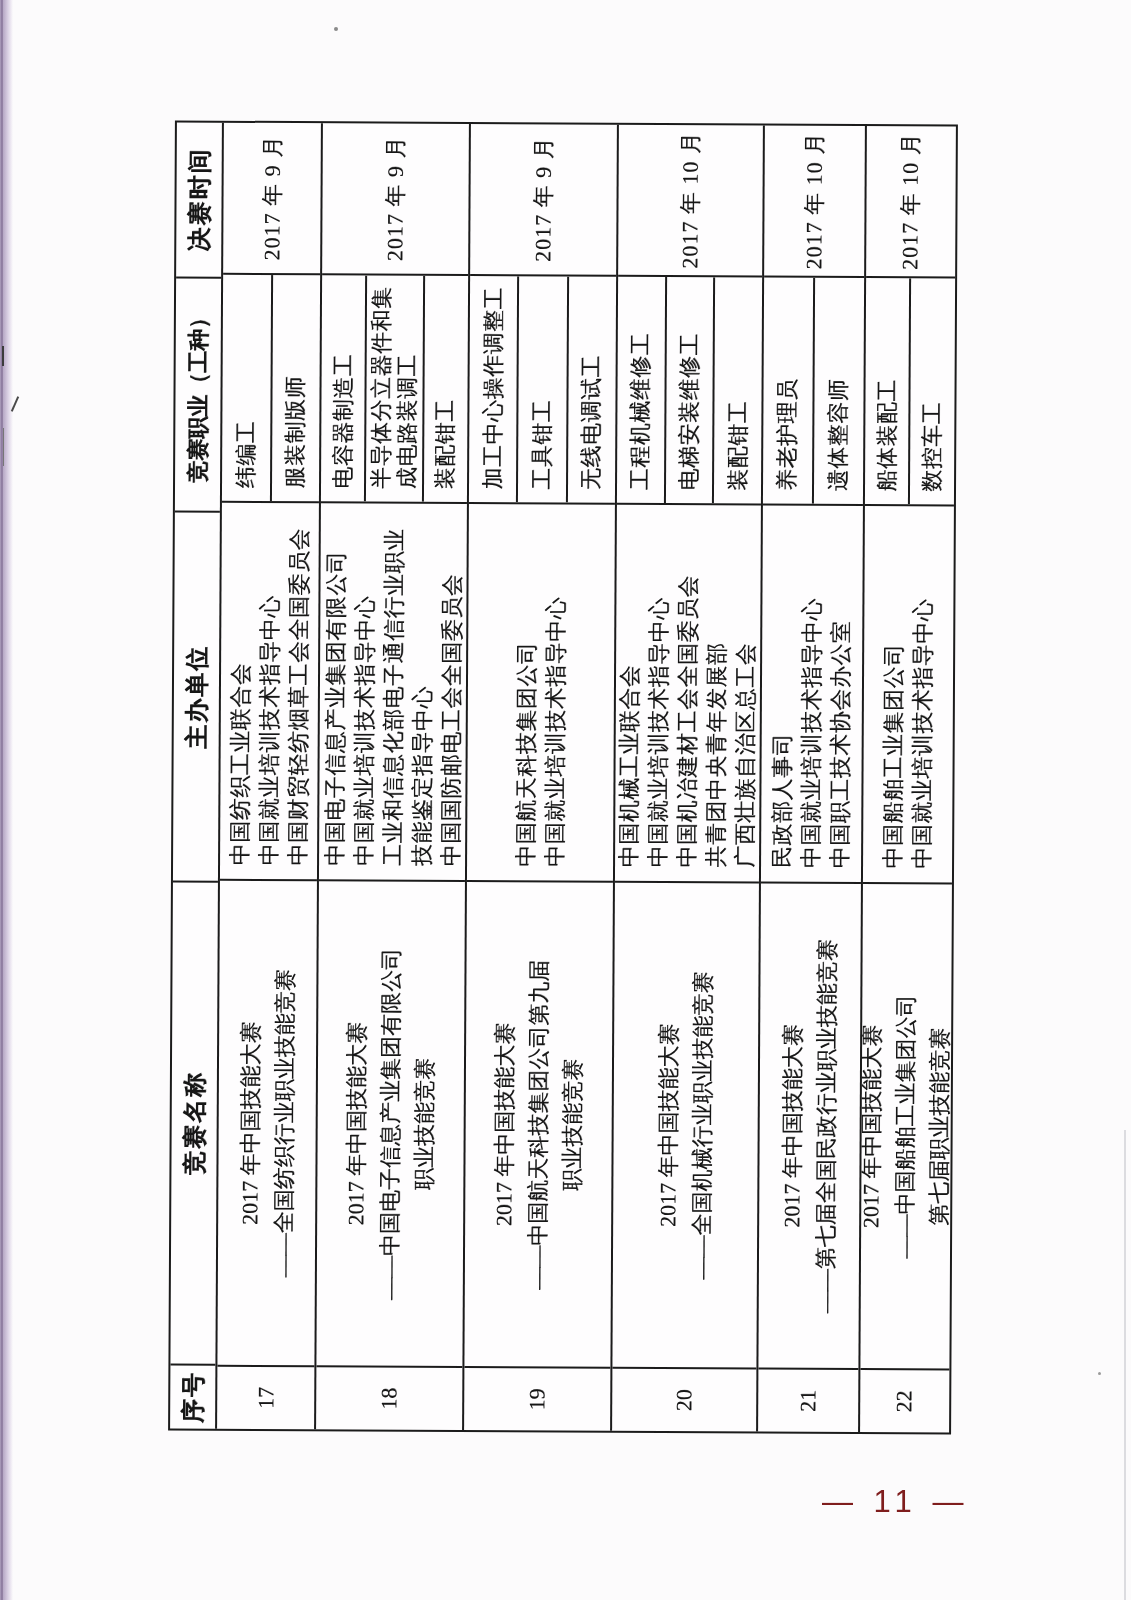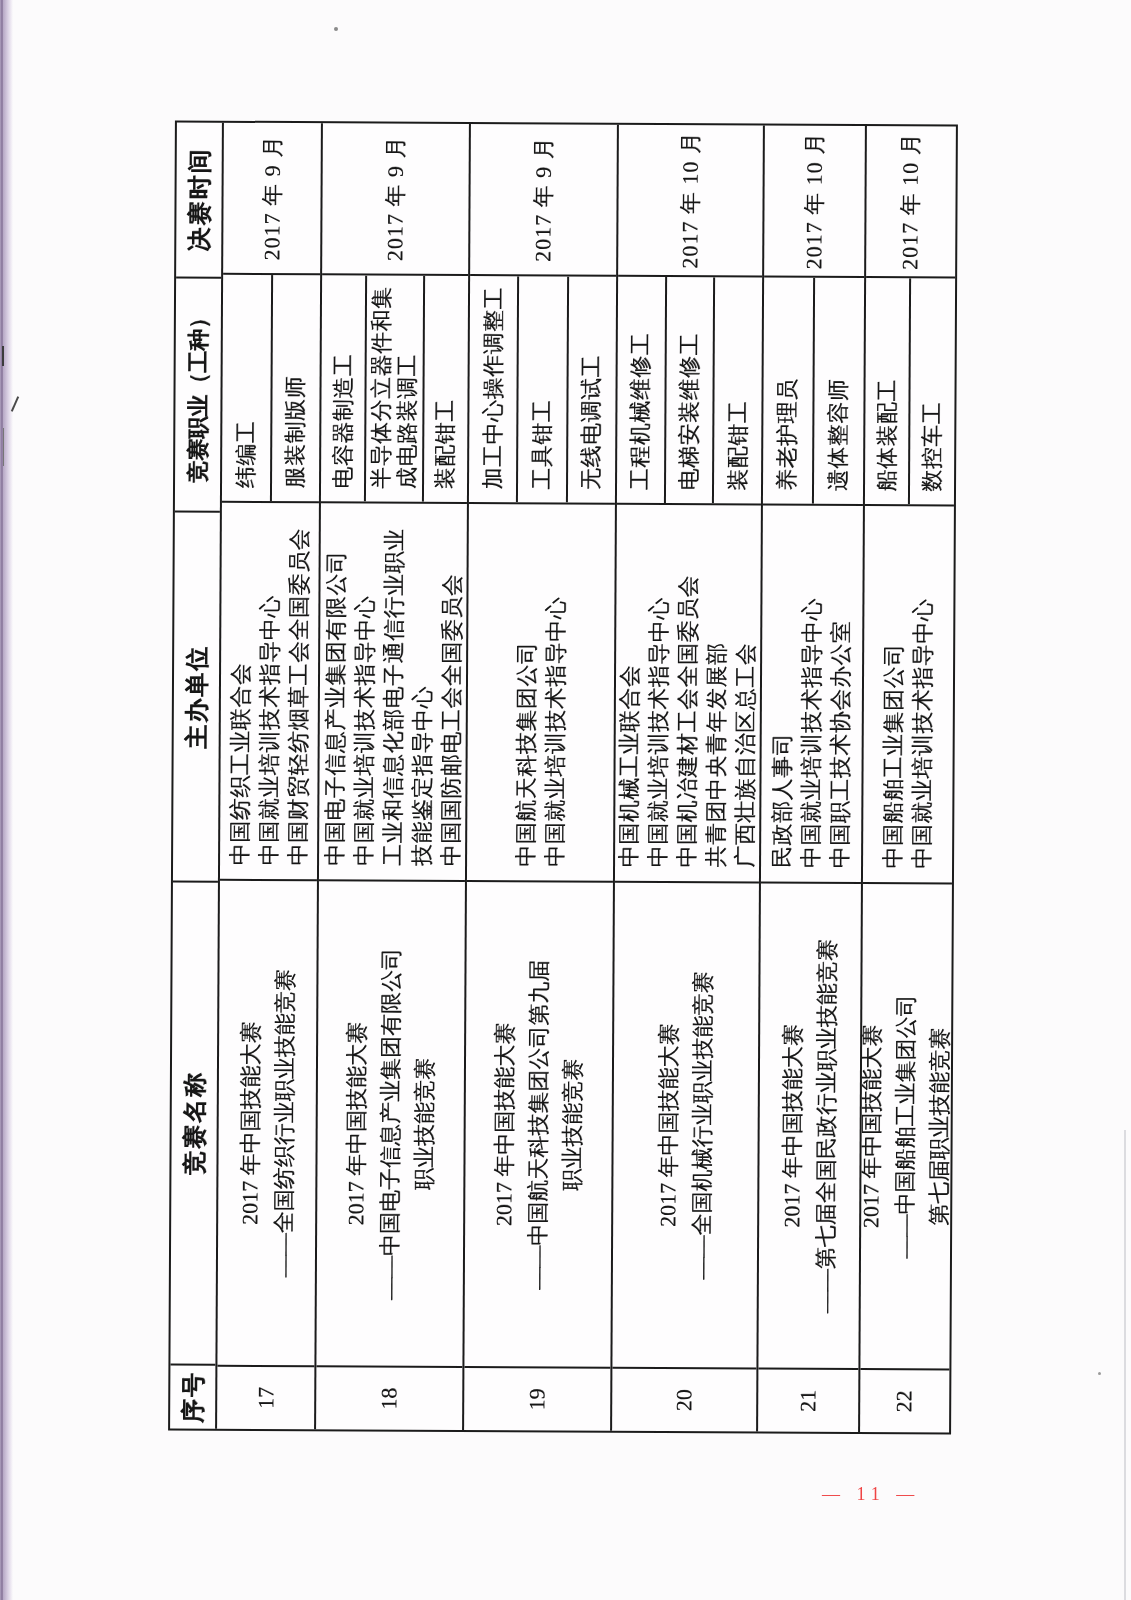--- a/index.html
+++ b/index.html
@@ -82,22 +82,22 @@
   .thead .cell {
     align-items: center; justify-content: center; text-align: center;
     font-weight: 700; font-size: 24px; letter-spacing: 2px;
     padding: 0;
     font-family: "Liberation Sans", "DejaVu Sans", sans-serif;
   }
   .thead .c-job { font-size: 22px; letter-spacing: 0; flex-direction: row; }
 
   .page-number {
     position: absolute; left: 822px; top: 1484px;
-    font-size: 18px; letter-spacing: 6px; color: #ef4444;
-    font-family: Liberation Serif, serif;
+    font-size: 31px; letter-spacing: 6px; color: #7f1d1d;
+    font-family: Liberation Sans, sans-serif;
     white-space: nowrap;
   }
 </style>
 </head>
 <body>
 
 <div class="page">
 
   <div class="edge-strip"></div>
   <div class="edge-strip-line"></div>

